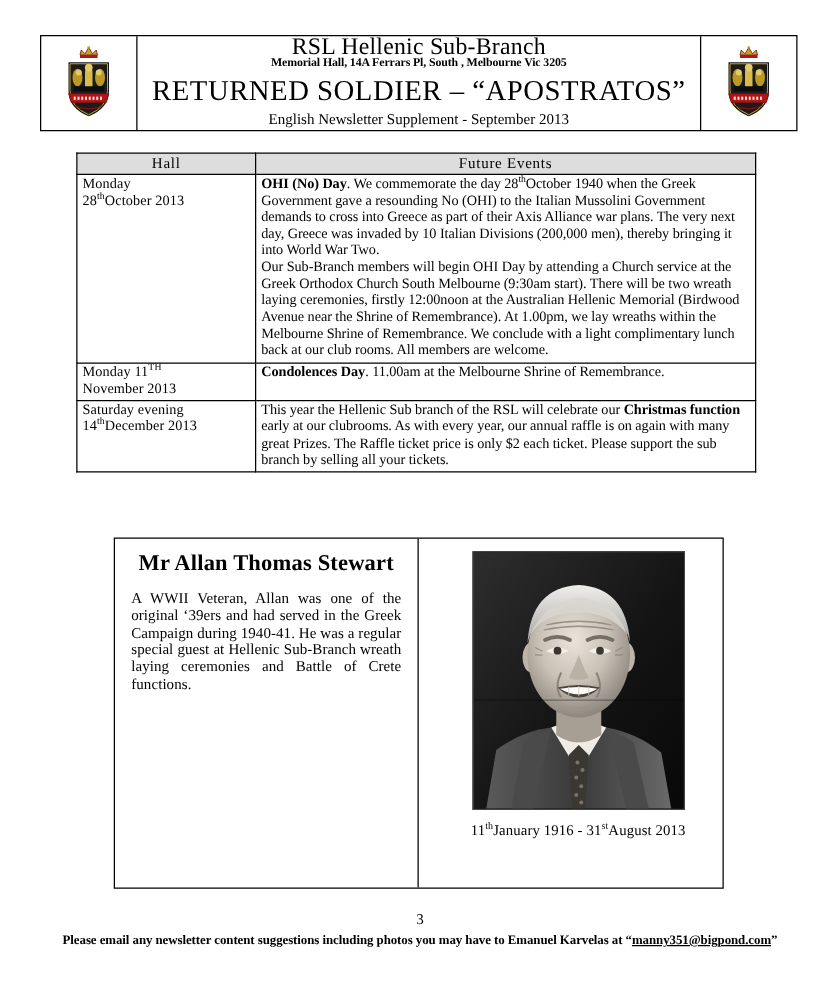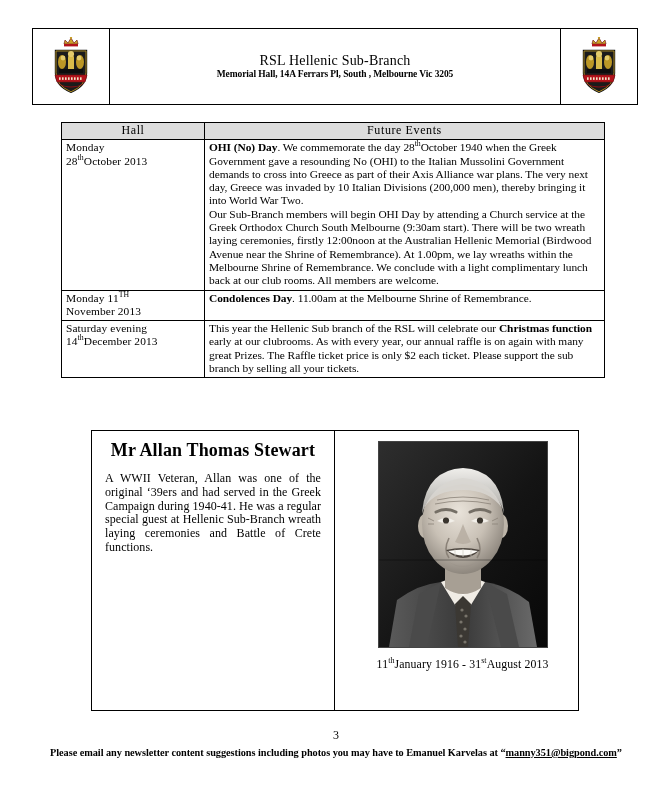--- a/index.html
+++ b/index.html
@@ -44,21 +44,21 @@
   .header-center {
     flex: 1 1 auto;
     display: flex;
     flex-direction: column;
     align-items: center;
     justify-content: center;
     padding: 2px 4px 3px 4px;
     text-align: center;
   }
   .hdr-org {
-    font-size: 14px;
+    font-size: 19px;
     line-height: 15px;
     letter-spacing: 0.2px;
   }
   .hdr-addr {
     font-size: 9.5px;
     line-height: 12px;
     font-weight: bold;
     letter-spacing: -0.1px;
   }
   .hdr-title {
@@ -238,20 +238,22 @@
           <rect x="35" y="40.3" width="1.6" height="2.6"></rect>
         </g>
         <path d="M12 46 Q26 55 40 46 Q26 53 12 46 Z" fill="#8b0e14"></path>
       </svg>
     </span>
   </div>
 
   <div class="header-center">
     <div class="hdr-org">RSL Hellenic Sub-Branch</div>
     <div class="hdr-addr">Memorial Hall, 14A Ferrars Pl, South , Melbourne Vic 3205</div>
+    <div class="hdr-title">RETURNED SOLDIER – “APOSTRATOS”</div>
+    <div class="hdr-sub">English Newsletter Supplement - September 2013</div>
   </div>
 
   <div class="badge-cell right">
     <span>
       <svg class="badge-svg" width="52" height="60" viewBox="0 0 52 60" aria-hidden="true">
         <path d="M19 7 L20 3 L23 6 L26 1 L29 6 L32 3 L33 7 Z" fill="#c9a227" stroke="#7a1d1d" stroke-width="0.7"></path>
         <rect x="19" y="7" width="14" height="2.4" fill="#b3131b"></rect>
         <circle cx="26" cy="0.8" r="1.1" fill="#c9a227"></circle>
         <path d="M9 12 L43 12 L43 36 Q43 50 26 57 Q9 50 9 36 Z" fill="#141414" stroke="#ffffff" stroke-width="1.6"></path>
         <path d="M11 14 L41 14 L41 35.5 Q41 48.5 26 54.8 Q11 48.5 11 35.5 Z" fill="#1b1b1b" stroke="#c9a227" stroke-width="0.8"></path>

